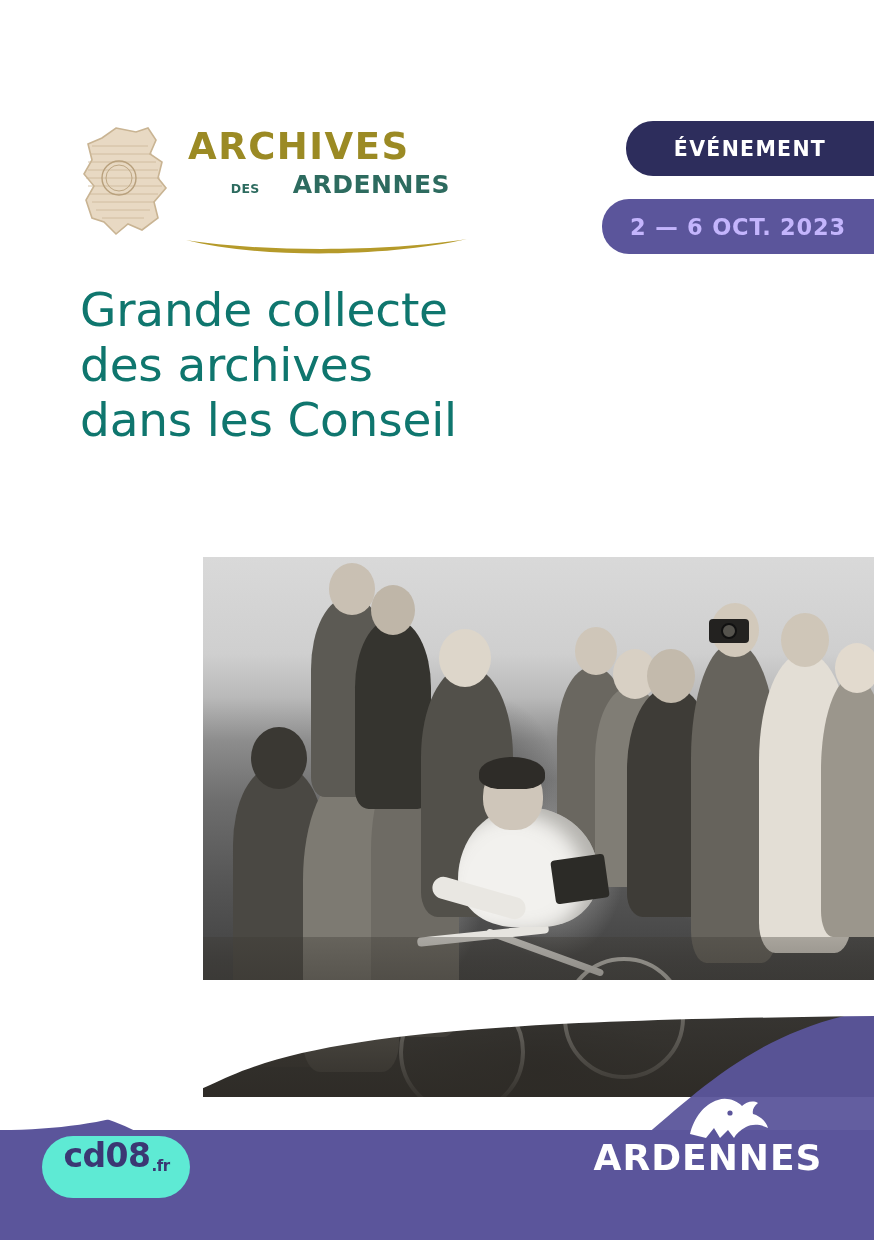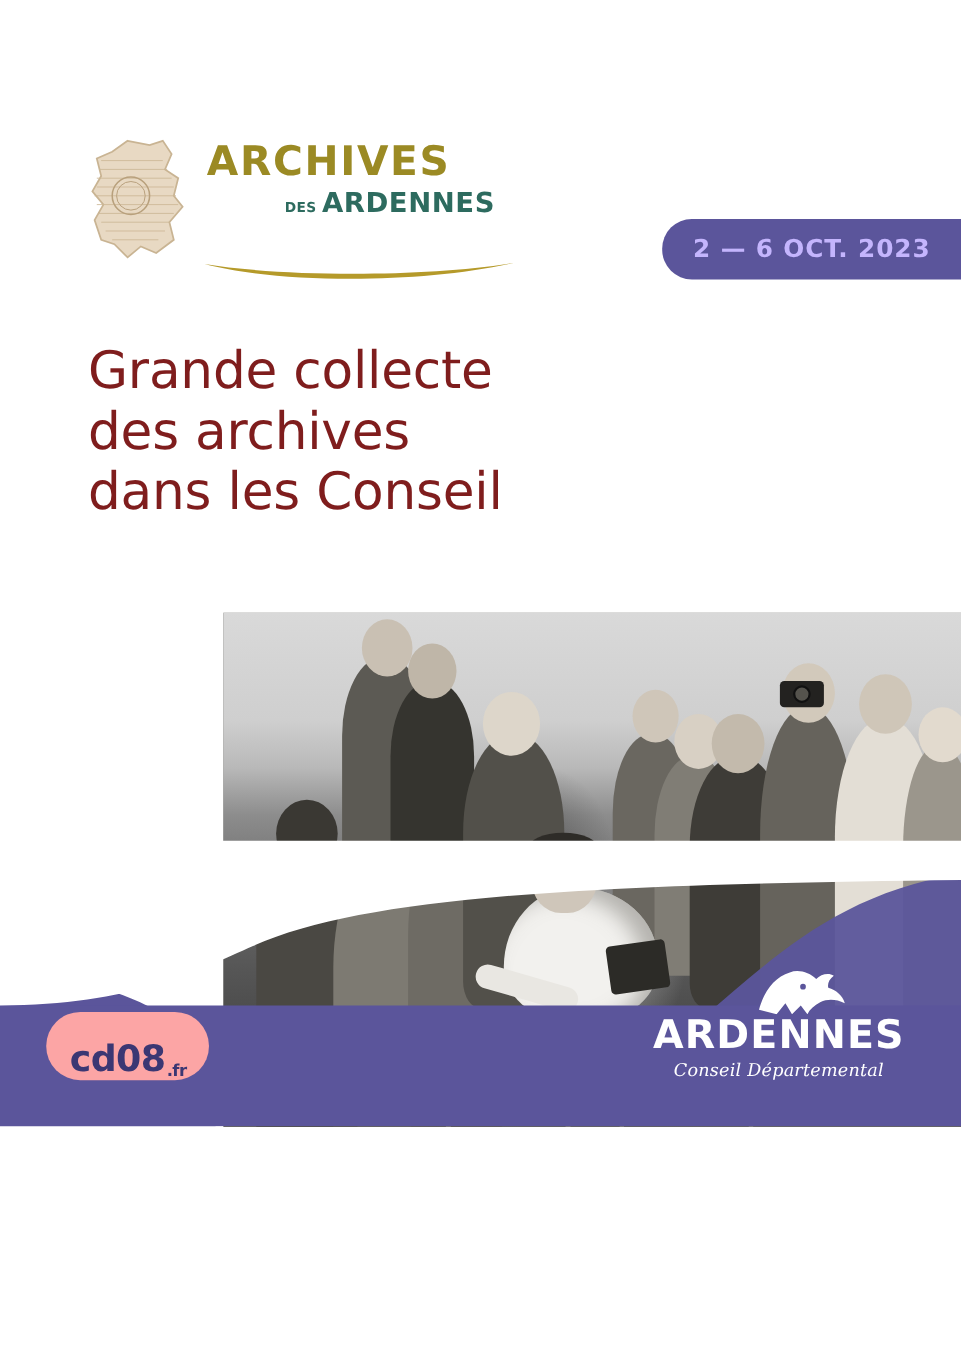--- a/index.html
+++ b/index.html
@@ -6,21 +6,21 @@
   html, body {
     width: 874px;
     height: 1240px;
     background: #ffffff;
     font-family: "Liberation Sans", sans-serif;
     overflow: hidden;
   }
   .poster {
     position: relative;
     width: 874px;
-    height: 1024px;
+    height: 1240px;
     background: #ffffff;
     overflow: hidden;
   }
 
   
   .logo-block {
     position: absolute;
     left: 78px;
     top: 118px;
     width: 420px;
@@ -55,20 +55,21 @@
     line-height: 1;
     margin-top: 6px;
     font-family: "DejaVu Sans", sans-serif;
   }
   .logo-line3 {
     margin-top: 5px;
     display: flex;
     align-items: baseline;
     justify-content: flex-end;
     width: 262px;
+    gap: 28px;
   }
   .logo-des {
     font-size: 12.5px;
     font-weight: bold;
     color: #2d6b5f;
     letter-spacing: 0.3px;
     margin-right: 5px;
     font-family: "DejaVu Sans", sans-serif;
   }
   .logo-ardennes {
@@ -125,27 +126,26 @@
     letter-spacing: 0.8px;
     font-family: "DejaVu Sans", sans-serif;
   }
 
   
   .title {
     position: absolute;
     left: 80px;
     top: 282px;
     width: 700px;
-    color: #7f1d1d;
+    color: #0f766e;
     font-size: 47px;
     line-height: 55px;
     font-family: "DejaVu Sans", sans-serif;
     font-weight: 400;
     letter-spacing: -0.2px;
-    margin-top: 28px;
   }
   .title .l { display: block; white-space: pre; }
 
   
   .photo-wrap {
     position: absolute;
     left: 203px;
     top: 557px;
     width: 671px;
     height: 540px;
@@ -234,24 +234,24 @@
     pointer-events: none;
   }
 
   
   .cd08 {
     position: absolute;
     left: 42px;
     bottom: 42px;
     width: 148px;
     height: 62px;
-    background: #fca5a5;
+    background: #5eead4;
     border-radius: 31px;
     display: flex;
-    align-items: flex-end;
+    align-items: flex-start;
     justify-content: center;
   }
   .cd08 span {
     color: #3b3773;
     font-size: 33px;
     font-weight: 600;
     letter-spacing: -0.5px;
     font-family: "DejaVu Sans", sans-serif;
   }
   .cd08 sup {
@@ -322,20 +322,23 @@
       <div class="logo-line3">
         <span class="logo-des">DES</span>
         <span class="logo-ardennes">ARDENNES</span>
       </div>
     </div>
     <svg class="logo-swoosh" viewBox="0 0 285 22">
       <path d="M2 4 C 70 22, 200 22, 283 3 C 205 16, 74 16, 2 4 Z" fill="#b59a2a"></path>
     </svg>
   </div>
 
+  <div class="badge-event">
+    <span>ÉVÉNEMENT</span>
+  </div>
   <div class="badge-date">
     <span>2 — 6 OCT. 2023</span>
   </div>
 
   <h1 class="title">
     <span class="l">Grande collecte</span>
     <span class="l">des archives</span>
     <span class="l">dans les Conseil</span>
   </h1>
 
@@ -401,16 +404,15 @@
   <div class="cd08">
     <span><span>cd08</span><sup>.fr</sup></span>
   </div>
 
   <div class="cd-logo">
     <svg class="cd-logo-mark" viewBox="0 0 236 44">
       <path d="M100 40 C 104 24, 114 10, 128 6 C 136 3, 146 6, 152 12 C 156 8, 163 6, 168 9 C 164 12, 162 16, 163 20 C 170 22, 176 27, 178 34 C 170 30, 162 30, 156 33 C 150 36, 146 40, 144 44 L 138 36 L 130 44 L 124 34 L 116 44 Z" fill="#ffffff"></path>
       <circle cx="140" cy="19" r="2.6" fill="#5b559b"></circle>
     </svg>
     <div class="cd-logo-name">ARDENNES</div>
-    <div class="cd-logo-sub">Conseil Départemental</div>
   </div>
 
 </div>
 
 </body></html>

